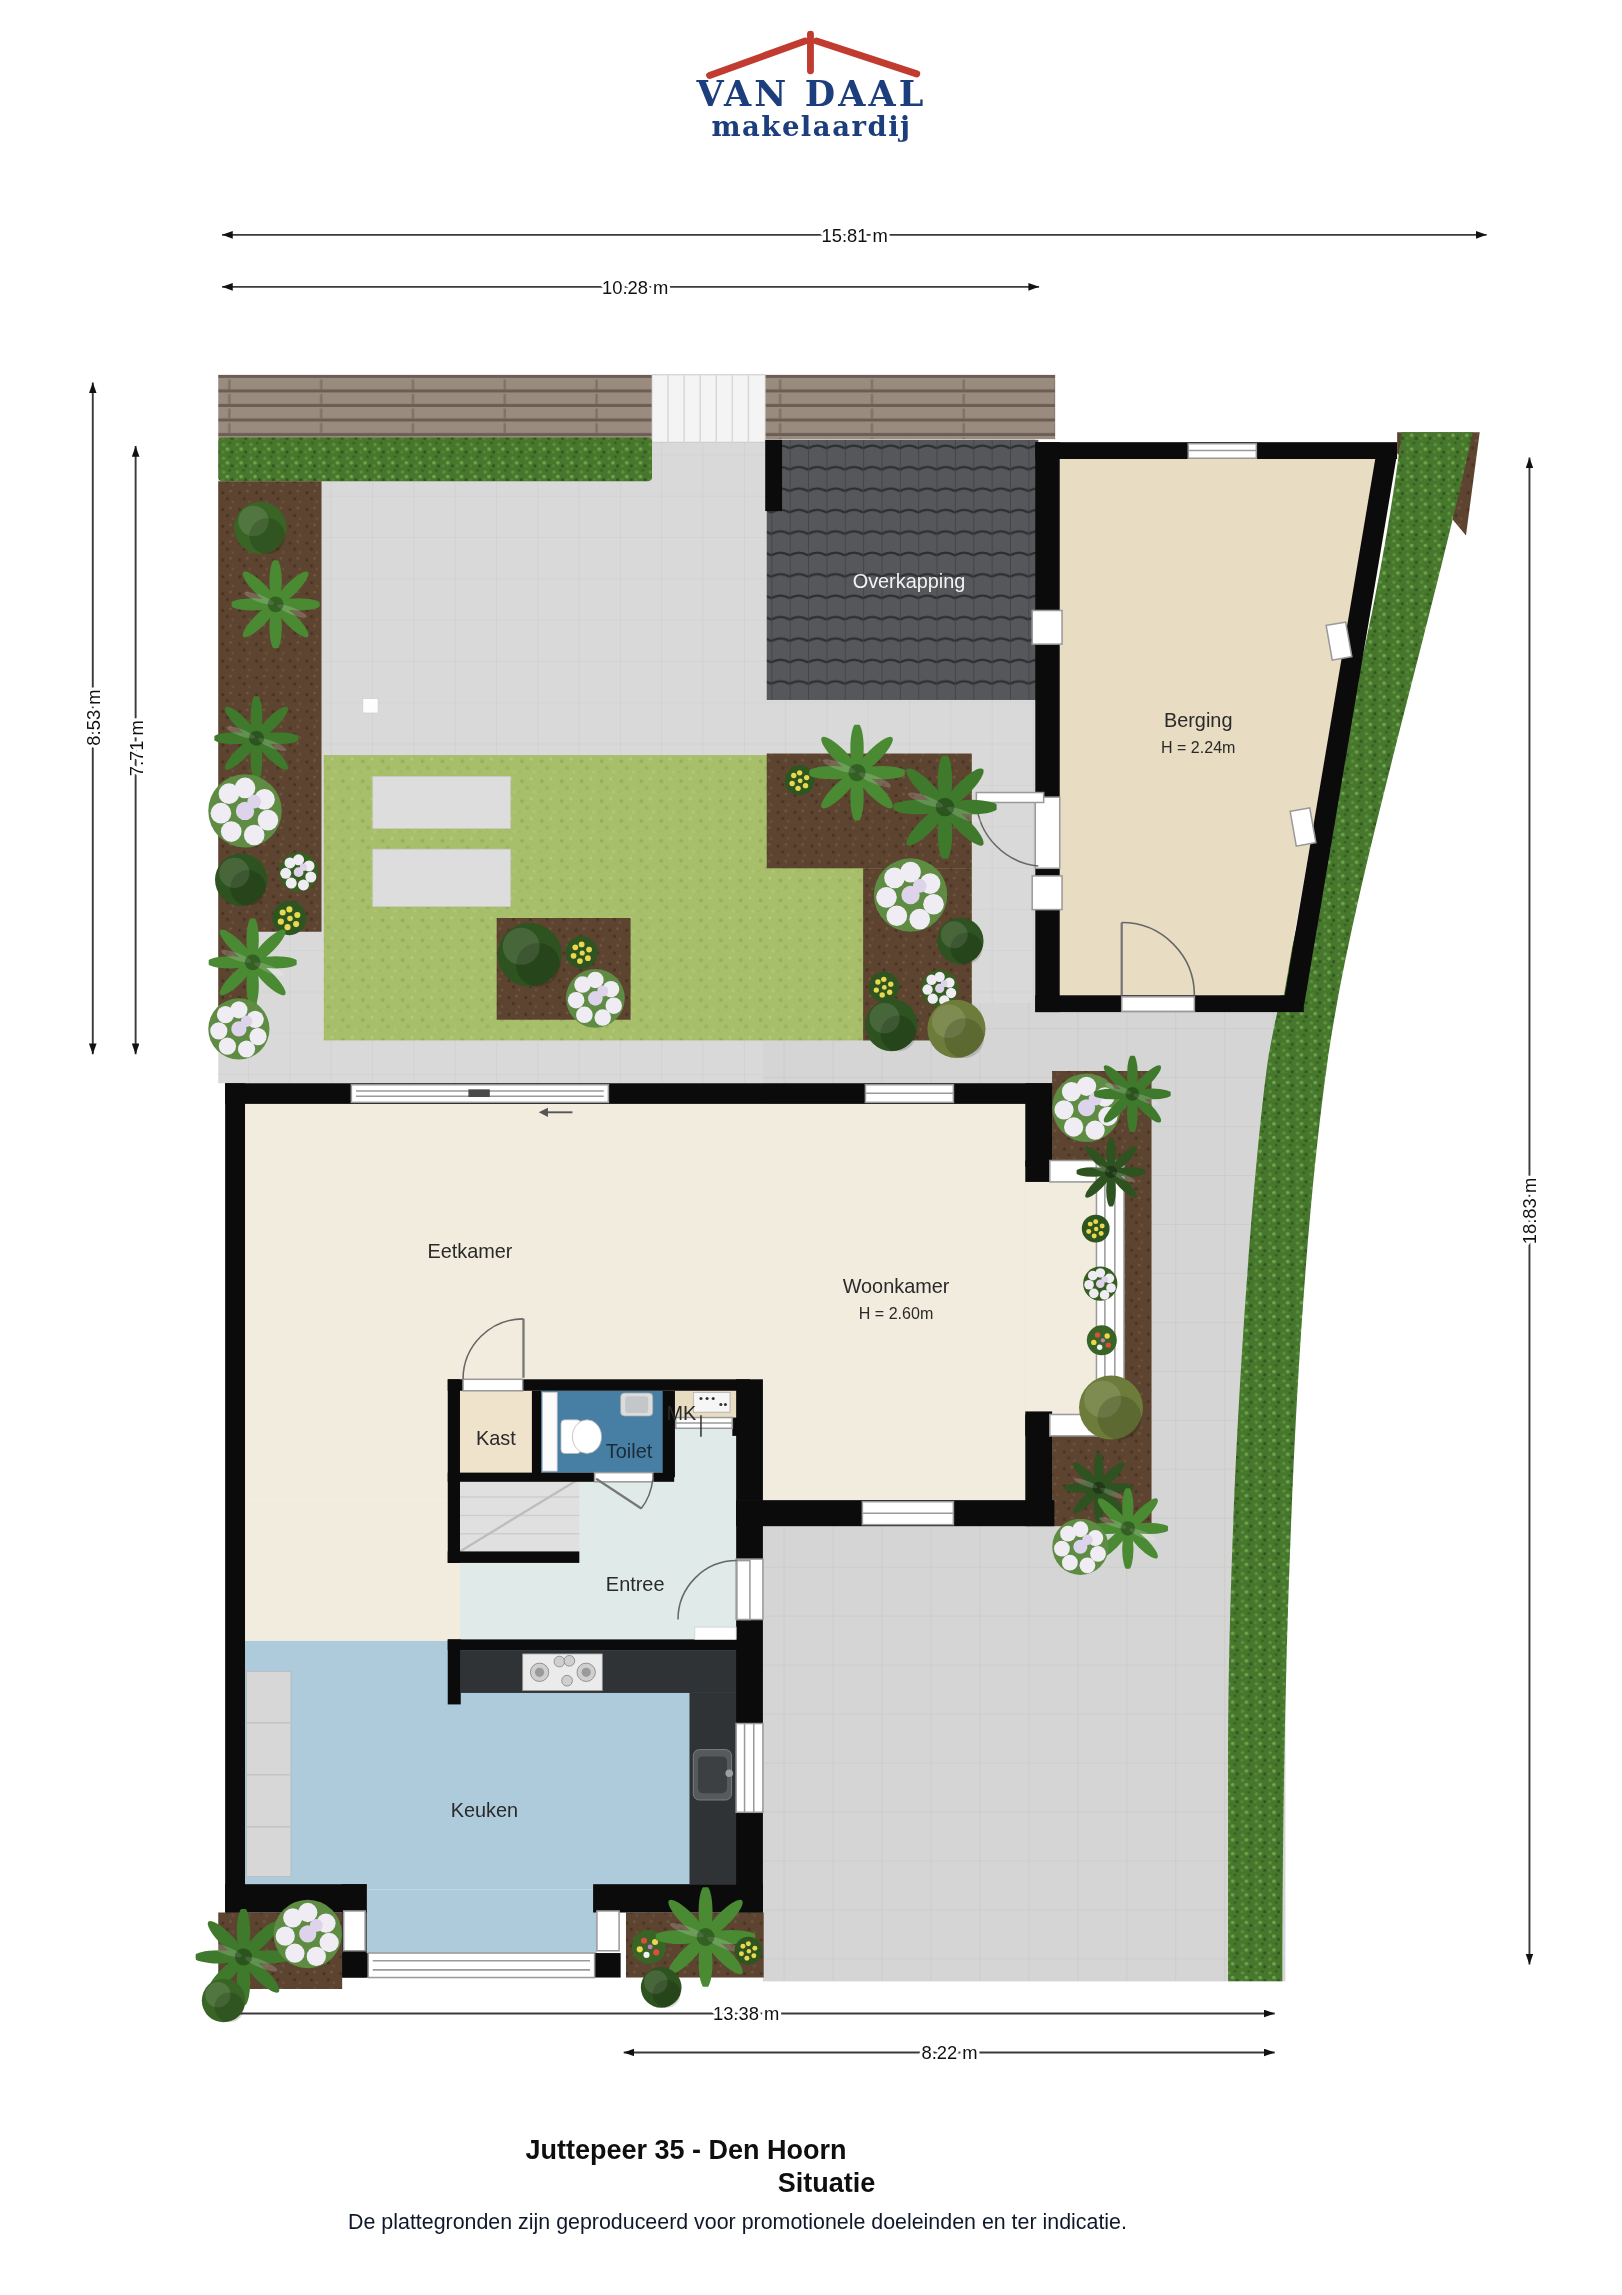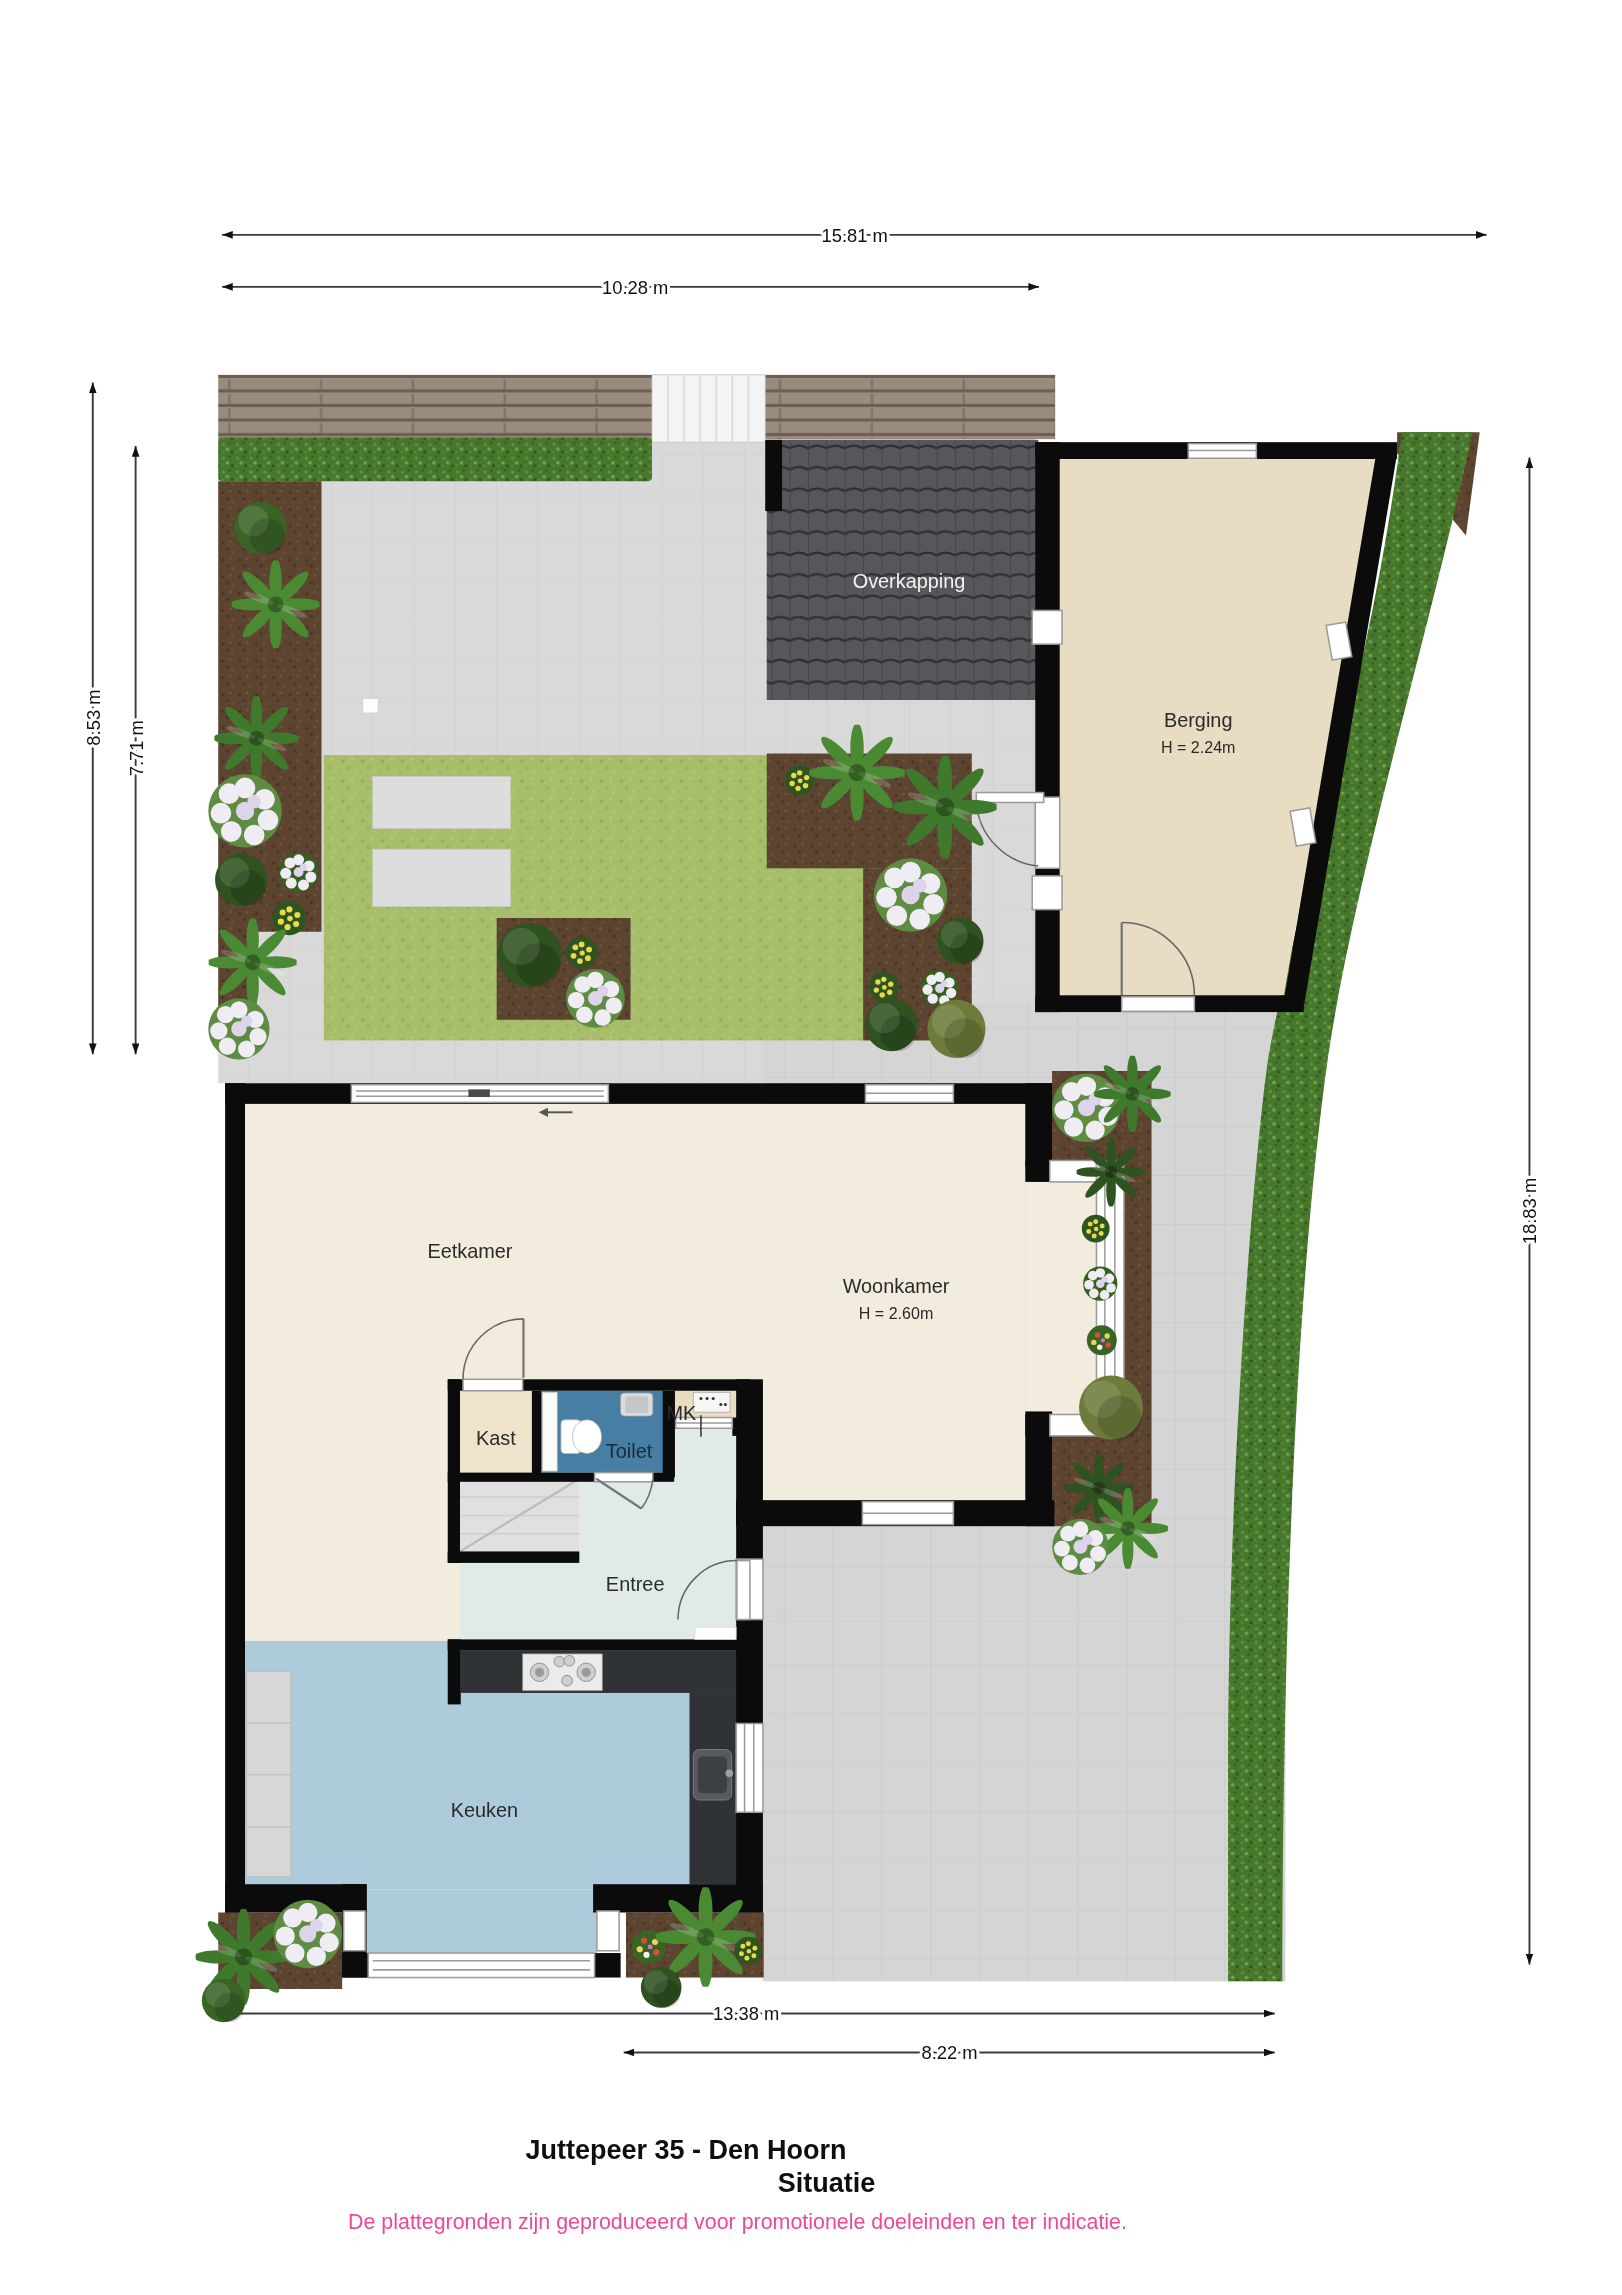--- a/index.html
+++ b/index.html
@@ -11,40 +11,49 @@
   .logo-name{font-family:"DejaVu Serif","Liberation Serif",serif;font-weight:bold;
              font-size:35px;letter-spacing:3.1px;color:#1d3e7c;line-height:1.0;margin-top:-6.1px;}
   .logo-tagline{font-family:"DejaVu Serif","Liberation Serif",serif;font-weight:bold;
              font-size:27.5px;letter-spacing:1.5px;color:#1d3e7c;line-height:1.15;}
   
   .footer-title{position:absolute;left:0;width:1372px;text-align:center;font-weight:bold;
                 font-size:27px;color:#0e0e0e;}
   .footer-sub{position:absolute;left:0;width:1623px;text-align:center;font-weight:bold;
                 font-size:27px;color:#0e0e0e;}
   .footer-disc{position:absolute;left:0;width:1475px;text-align:center;
-                font-size:21.4px;color:#ec4899;}
+                font-size:21.4px;color:#0f172a;}
   
   text{font-family:"Liberation Sans",sans-serif;}
   .lbl{font-size:26px;fill:#2a2a2a;}
   .lblS{font-size:21px;fill:#2a2a2a;}
   .lblW{font-size:26px;fill:#f2f2f2;}
   .lblT{font-size:26px;fill:#1c2b36;}
   .dim{font-size:24px;fill:#111;paint-order:stroke;stroke:#fff;stroke-width:8px;
        stroke-linejoin:round;}
   .dimline{stroke:#3a3a3a;stroke-width:2.5;}
   .wall{fill:#0b0b0b;}
   .win{fill:#ffffff;stroke:#9a9a9a;stroke-width:2;}
   .winline{stroke:#9a9a9a;stroke-width:2;fill:none;}
   .arc{stroke:#666;stroke-width:2;fill:none;}
 </style>
 </head>
 <body>
 
 <div class="page">
 
+  <div class="logo">
+    <svg width="230" height="52" viewBox="0 0 300 68">
+      <line x1="16" y1="62" x2="141" y2="17" stroke="#c23b31" stroke-width="9" stroke-linecap="round"></line>
+      <line x1="148" y1="8" x2="148" y2="56" stroke="#c23b31" stroke-width="9" stroke-linecap="round"></line>
+      <line x1="156" y1="17" x2="287" y2="60" stroke="#c23b31" stroke-width="9" stroke-linecap="round"></line>
+    </svg>
+    <div class="logo-name">VAN DAAL</div>
+    <div class="logo-tagline">makelaardij</div>
+  </div>
 
   <svg class="plan-svg" width="1623" height="2295" viewBox="0 0 2121 3000">
     <defs>
       <marker id="arr" markerUnits="userSpaceOnUse" markerWidth="16" markerHeight="12" refX="14" refY="5" orient="auto-start-reverse">
         <path d="M0,0 L14,5 L0,10 z" fill="#111"></path>
       </marker>
       <pattern id="patA" width="54" height="54" patternUnits="userSpaceOnUse">
         <rect width="54" height="54" fill="#d8d9d8"></rect>
         <path d="M0 0 H54 M0 0 V54" stroke="#cccecc" stroke-width="1.5" fill="none"></path>
       </pattern>

